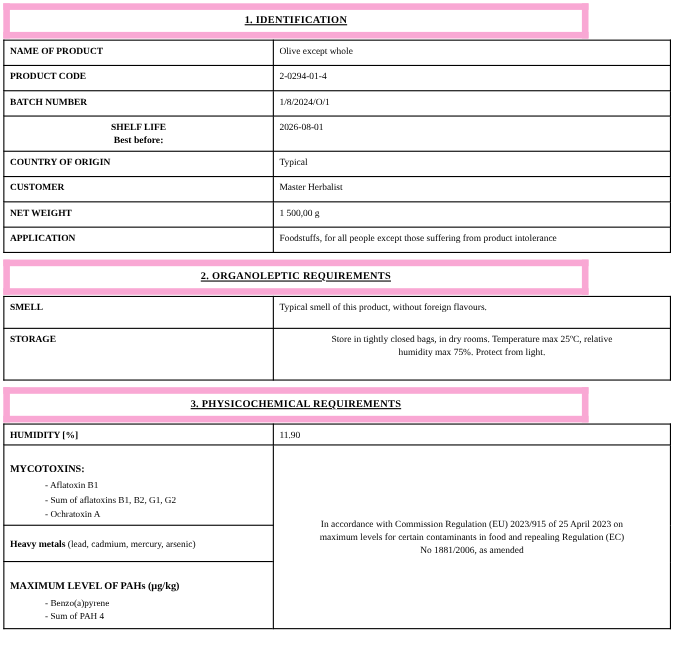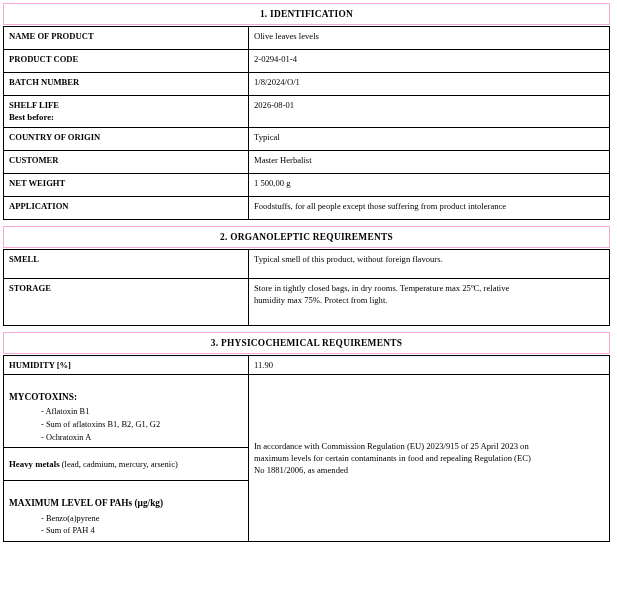--- a/index.html
+++ b/index.html
@@ -34,25 +34,26 @@
   .section td {
     border: 1px solid #000;
     vertical-align: top;
     padding: 3px 5px 3px 5px;
     font-size: 8.6px;
     line-height: 1.42;
   }
 
   
   .section-title-table {
-    width: 607px;
+    width: 532px;
     border-collapse: collapse;
     table-layout: fixed;
-    border: 1px solid #f9a8d4;
+    border: 6px solid #f9a8d4;
     margin: 0 0 1px 0;
+    text-decoration: underline;
   }
   .section-title-table td {
     border: none;
     text-align: center;
     font-weight: bold;
     font-size: 9.4px;
     letter-spacing: 0.25px;
     padding: 5px 0 5px 0;
   }
 
@@ -89,44 +90,45 @@
     font-size: 8.8px;
   }
   .inline-norm {
     font-weight: normal;
     font-size: 8.5px;
   }
   .reg-text {
     font-size: 8.5px;
     line-height: 1.58;
   }
-  .nowrapline { display: block; }
+  .nowrapline { display: block; text-align: center; }
   .shelf-sub {
     display: block;
     font-weight: bold;
     font-size: 8.8px;
+    text-align: center;
   }
 </style>
 </head>
 <body>
 
 <div class="page">
 
   <table class="section-title-table">
     <tbody>
         <tr>
       <td>1. IDENTIFICATION</td>
     </tr>
   </tbody>
     </table>
   <table class="section">
     <tbody>
         <tr class="row-tall">
       <td class="col-label">NAME OF PRODUCT</td>
-      <td class="col-value">Olive leaves levels</td>
+      <td class="col-value">Olive except whole</td>
     </tr>
     <tr class="row-tall">
       <td class="col-label">PRODUCT CODE</td>
       <td class="col-value">2-0294-01-4</td>
     </tr>
     <tr class="row-tall">
       <td class="col-label">BATCH NUMBER</td>
       <td class="col-value">1/8/2024/O/1</td>
     </tr>
     <tr>

